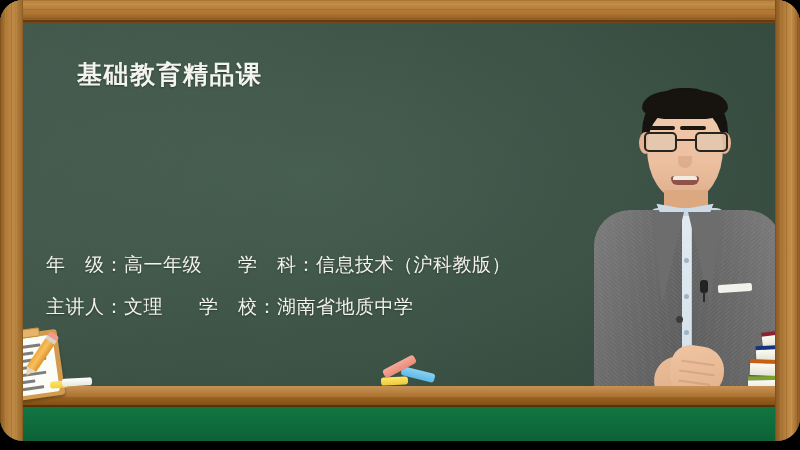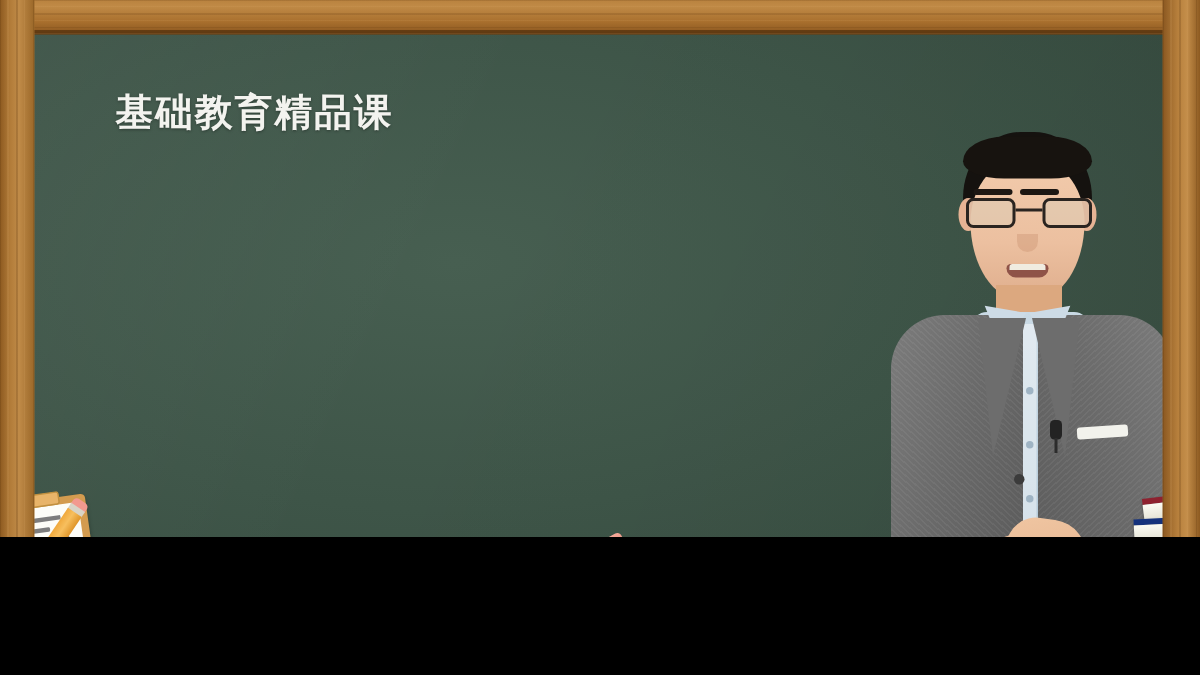--- a/index.html
+++ b/index.html
@@ -4,25 +4,26 @@
 <title>Lesson Title Card</title>
 <style>
   html, body {
     margin: 0;
     padding: 0;
     background: #000;
   }
   #stage {
     position: relative;
     width: 800px;
-    height: 358px;
+    height: 441px;
     overflow: hidden;
     background: #3e5548;
     font-family: "Liberation Sans", "DejaVu Sans", sans-serif;
     user-select: none;
+    border-radius: 23px;
   }
 
   
   .board-surface {
     position: absolute;
     left: 0; top: 0;
     width: 800px; height: 388px;
     background:
       radial-gradient(ellipse 600px 300px at 38% 45%, #475f51 0%, #3e5548 55%, #374c40 100%);
   }
@@ -420,20 +421,28 @@
 </head>
 <body>
 
 <div id="stage">
 
   <div class="board-surface"></div>
   <div class="board-sheen"></div>
 
   <div class="board-header">基础教育精品课</div>
 
+  <div class="meta-block">
+    <span class="meta-row">
+      <span class="meta-label">年　级：</span><span class="meta-value">高一年级</span><span class="meta-gap"></span><span class="meta-label">学　科：</span><span class="meta-value">信息技术（沪科教版）</span>
+    </span>
+    <span class="meta-row">
+      <span class="meta-label">主讲人：</span><span class="meta-value">文理</span><span class="meta-gap"></span><span class="meta-label">学　校：</span><span class="meta-value">湖南省地质中学</span>
+    </span>
+  </div>
 
   <div class="presenter">
     <div class="pres-hair"></div>
     <div class="pres-ear-l"></div>
     <div class="pres-ear-r"></div>
     <div class="pres-face"></div>
     <div class="pres-hair-front"></div>
     <div class="pres-brow l"></div>
     <div class="pres-brow r"></div>
     <div class="pres-glasses">

